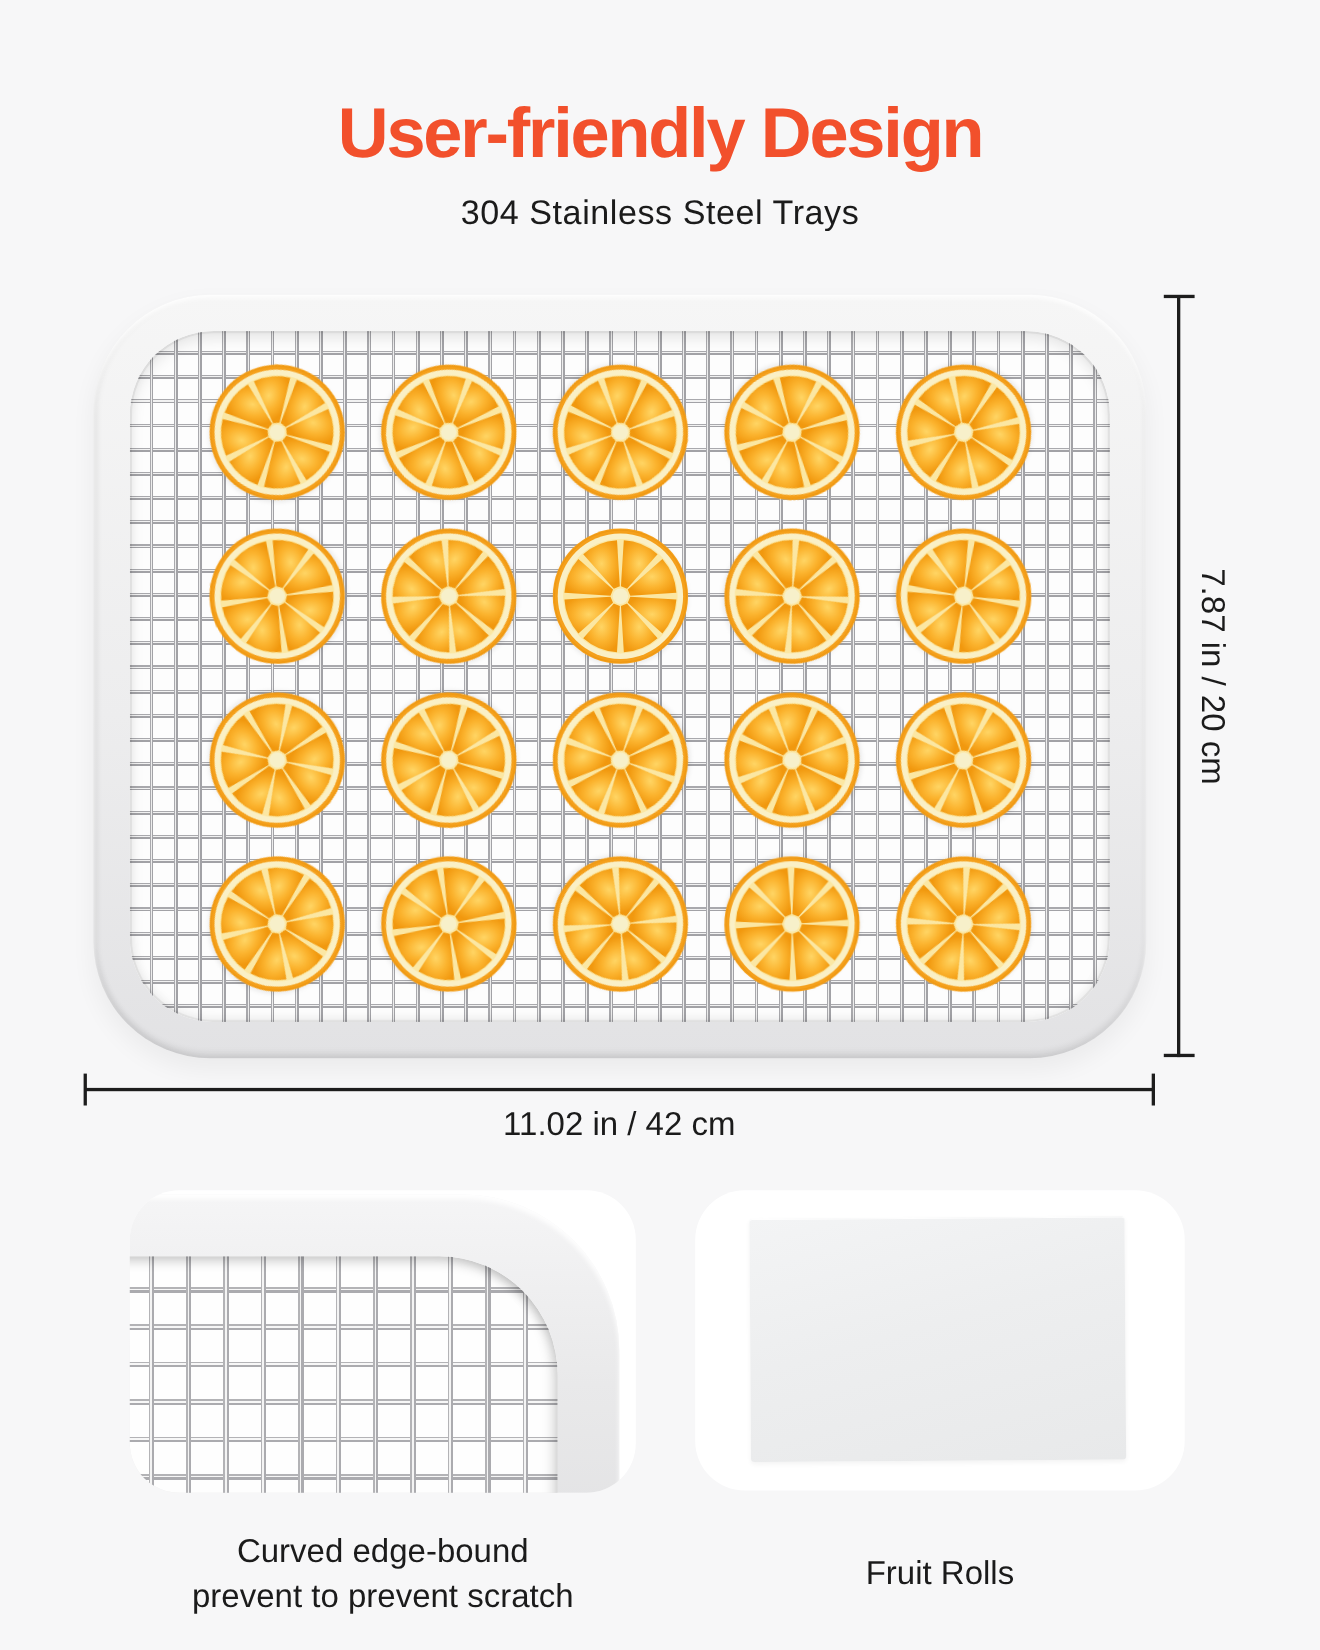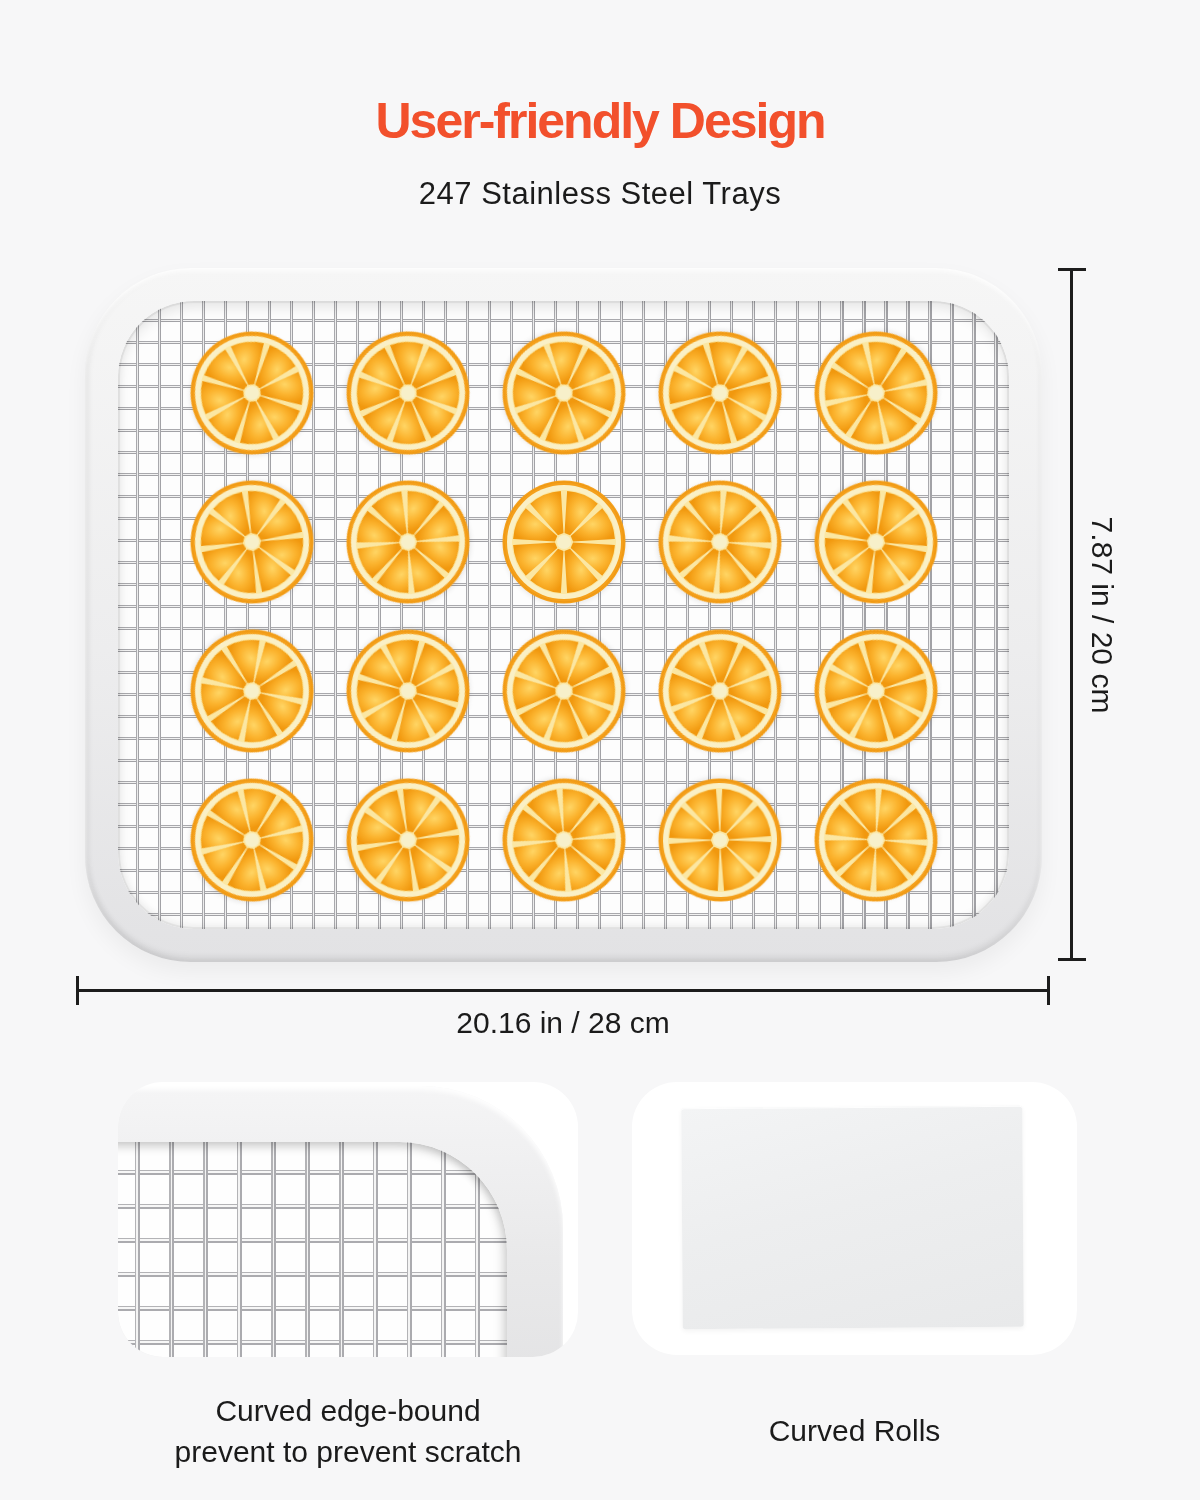--- a/index.html
+++ b/index.html
@@ -4,21 +4,21 @@
 <style>
   html,body{margin:0;padding:0;}
   body{font-family:"Liberation Sans","DejaVu Sans",sans-serif;}
   .page{
     position:relative;width:1200px;height:1500px;
     background:#f7f7f8;overflow:hidden;
   }
   
   .title{
     position:absolute;top:86px;left:0;width:100%;
-    text-align:center;font-size:50px;font-weight:700;
+    text-align:center;font-size:64px;font-weight:700;
     letter-spacing:-2px;line-height:70px;
   }
   .subtitle{
     position:absolute;top:176px;left:0;width:100%;
     text-align:center;font-size:31px;font-weight:400;color:#1b1b1b;
     letter-spacing:0.5px;
   }
   
   .tray{
     position:absolute;left:85px;top:268px;width:957px;height:694px;
@@ -111,21 +111,21 @@
       <stop offset="0%" stop-color="#FFD564"></stop>
       <stop offset="55%" stop-color="#FBB32E"></stop>
       <stop offset="100%" stop-color="#F1980E"></stop>
     </radialGradient>
   </defs>
 </svg>
 
 <div class="page">
 
   <div class="title" style="color: rgb(242, 80, 44);">User-friendly Design</div>
-  <div class="subtitle">247 Stainless Steel Trays</div>
+  <div class="subtitle">304 Stainless Steel Trays</div>
 
   <div class="tray">
     <div class="tray-inner">
       <div id="slices">
           <div class="slice" style="left: 72px; top: 30px; transform: rotate(17deg);">
             <svg viewBox="0 0 124 124">
     <circle cx="62" cy="62" r="61.5" fill="#F5A01B"></circle>
     <circle cx="62" cy="62" r="60" fill="none" stroke="#E8920F" stroke-width="1" opacity=".6"></circle>
     <circle cx="62" cy="62" r="57" fill="#FAF0C6"></circle>
     <circle cx="62" cy="62" r="52" fill="#FBE7A3"></circle>
@@ -468,28 +468,28 @@
   </div>
 
   <div class="dim dim-v-line"></div>
   <div class="dim dim-v-cap-top"></div>
   <div class="dim dim-v-cap-bottom"></div>
   <div class="dim-label dim-label-v">7.87 in / 20 cm</div>
 
   <div class="dim dim-h-line"></div>
   <div class="dim dim-h-cap-left"></div>
   <div class="dim dim-h-cap-right"></div>
-  <div class="dim-label dim-label-h">20.16 in / 28 cm</div>
+  <div class="dim-label dim-label-h">11.02 in / 42 cm</div>
 
   <div class="card card-corner">
     <div class="corner-outer">
       <div class="corner-inner"></div>
     </div>
   </div>
 
   <div class="card card-roll">
     <div class="roll-sheet"></div>
   </div>
 
   <div class="caption caption-corner">Curved edge-bound prevent to prevent scratch</div>
-  <div class="caption caption-roll">Curved Rolls</div>
+  <div class="caption caption-roll">Fruit Rolls</div>
 
 </div>
 
 </body></html>

